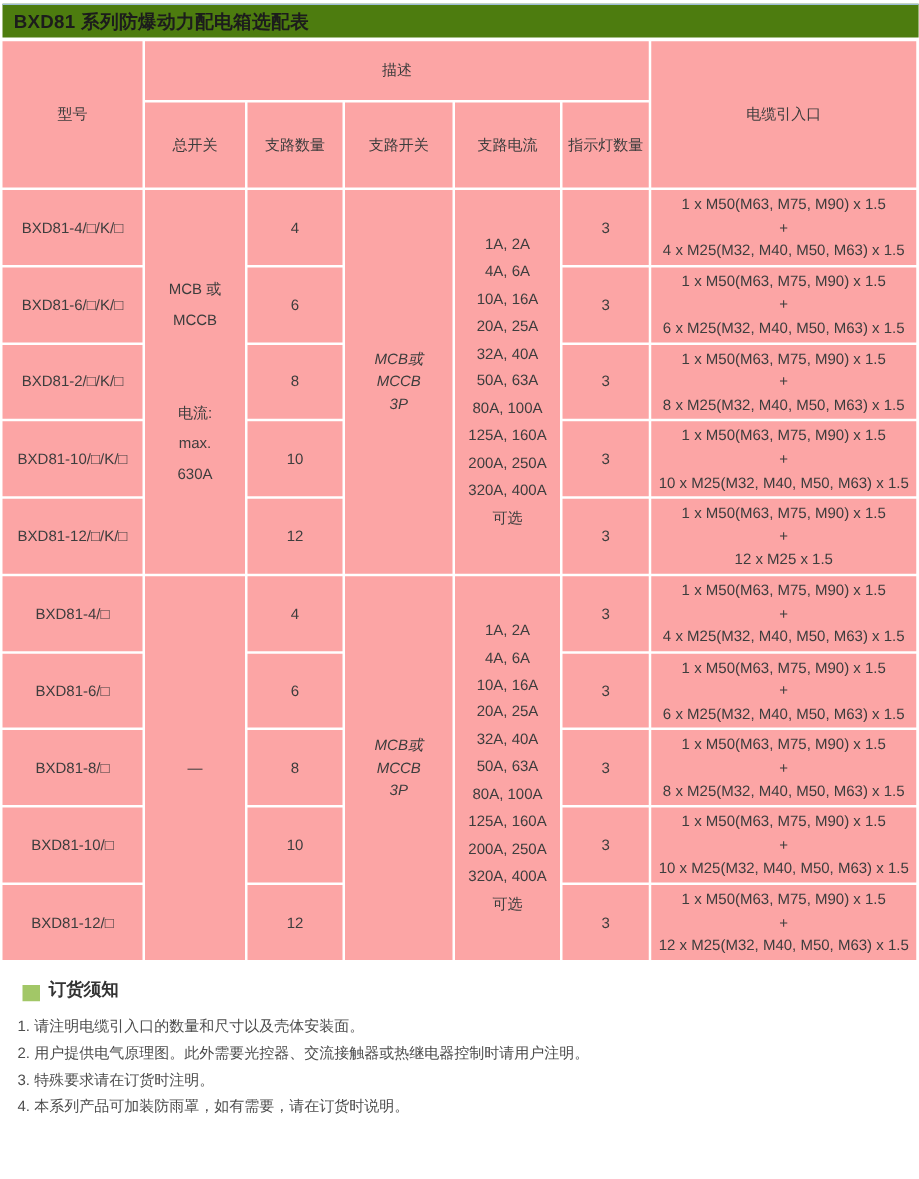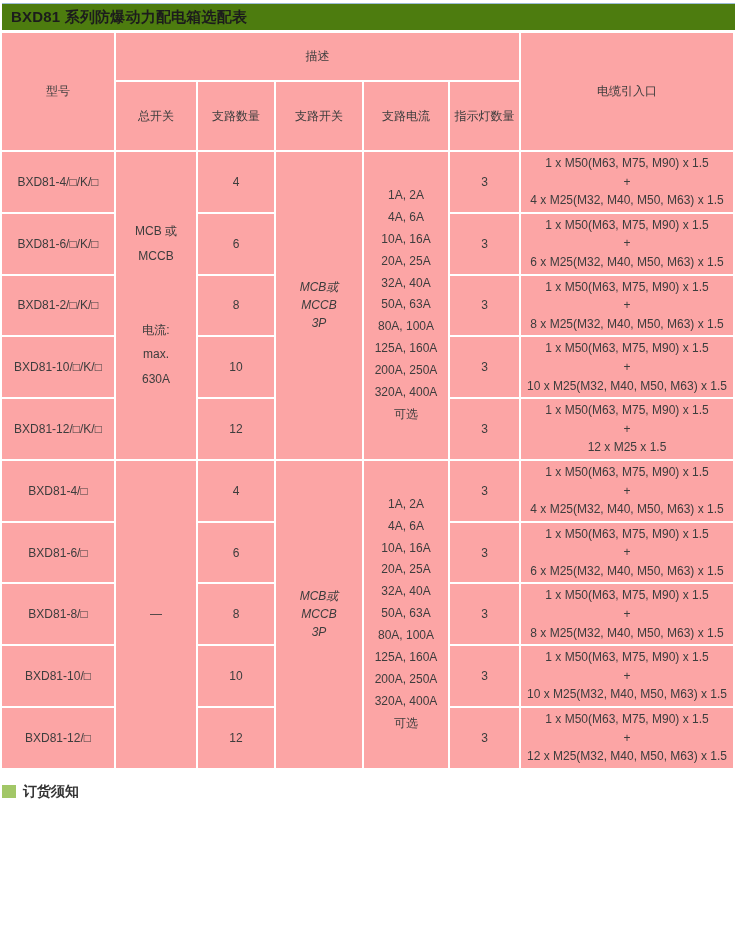--- a/index.html
+++ b/index.html
@@ -28,21 +28,21 @@
   tr.hdr2{height:68px;}
   tr.data{height:59px;}
   .pre{white-space:pre-line;}
   td.model{text-align:left;padding-left:9px;font-size:12px;}
   td.mainswitch{line-height:2.05;}
   td.branchswitch{line-height:1.5;font-style:italic;}
   td.current{line-height:1.83;}
   td.cable{line-height:1.55;padding:2px 1px;}
   .notes{margin-top:13px;}
   .notes-heading{
-    display:flex;align-items:center;margin-left:2px;
+    display:flex;align-items:flex-end;margin-left:18px;
   }
   .bullet{width:14px;height:13px;background:#a2c767;flex:0 0 auto;}
   .notes-heading .h{font-size:14px;font-weight:bold;color:#333333;margin-left:7px;}
   .note-list{margin-top:10px;padding-left:14px;}
   .note-item{font-size:12px;color:#4c4c4c;line-height:21.5px;}
 </style>
 </head>
 <body>
 
 <div class="titlebar">
@@ -191,13 +191,19 @@
 12 x M25(M32, M40, M50, M63) x 1.5</td>
   </tr>
 </tbody>
   </table>
 
 <div class="notes">
   <div class="notes-heading">
     <span class="bullet"></span>
     <span class="h">订货须知</span>
   </div>
+  <div class="note-list">
+    <div class="note-item">1. 请注明电缆引入口的数量和尺寸以及壳体安装面。</div>
+    <div class="note-item">2. 用户提供电气原理图。此外需要光控器、交流接触器或热继电器控制时请用户注明。</div>
+    <div class="note-item">3. 特殊要求请在订货时注明。</div>
+    <div class="note-item">4. 本系列产品可加装防雨罩，如有需要，请在订货时说明。</div>
+  </div>
 </div>
 
 </body></html>

